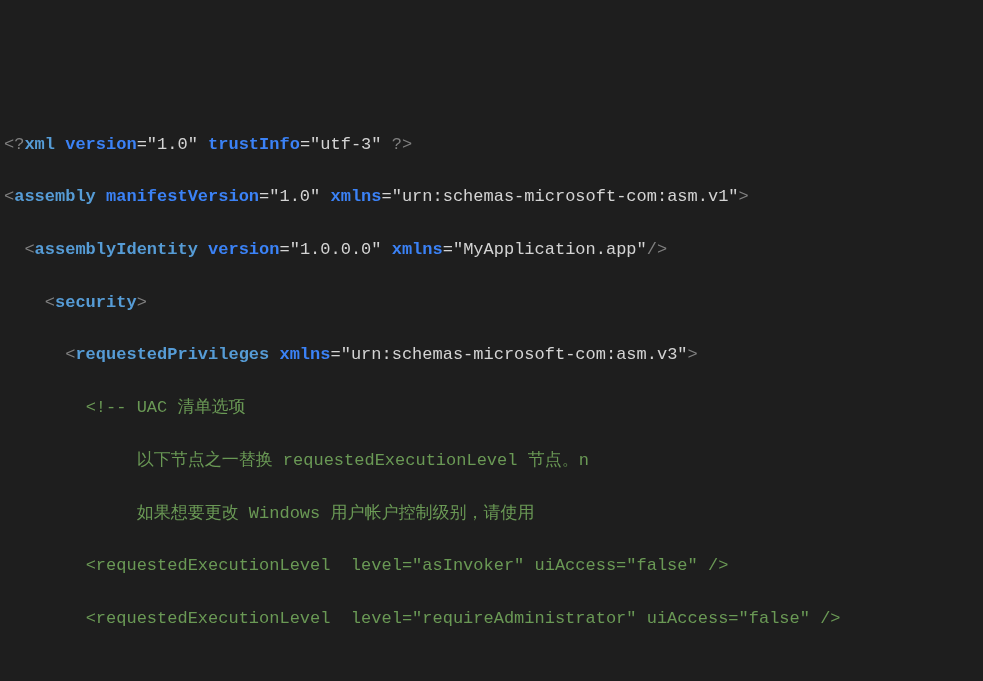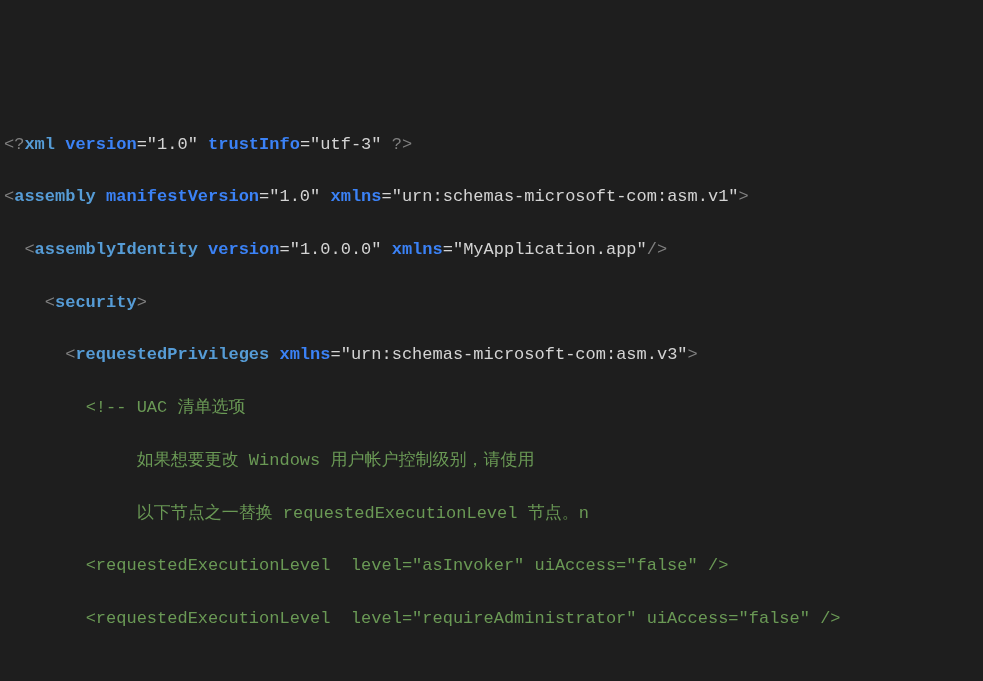--- a/index.html
+++ b/index.html
@@ -33,22 +33,22 @@
 
 
 
 <div class="code-container">
 <span class="line"><span class="xmldecl">&lt;?</span><span class="tag">xml</span> <span class="attr">version</span><span class="punct">=</span><span class="str">"<span>1.0</span>"</span> <span class="attr">trustInfo</span><span class="punct">=</span><span class="str">"<span>utf-3</span>"</span> <span class="xmldecl">?&gt;</span></span>
 <span class="line"><span class="bracket">&lt;</span><span class="tag">assembly</span> <span class="attr">manifestVersion</span><span class="punct">=</span><span class="str">"<span>1.0</span>"</span> <span class="attr">xmlns</span><span class="punct">=</span><span class="str">"<span>urn:schemas-microsoft-com:asm.v1</span>"</span><span class="bracket">&gt;</span></span>
 <span class="line">  <span class="bracket">&lt;</span><span class="tag">assemblyIdentity</span> <span class="attr">version</span><span class="punct">=</span><span class="str">"<span>1.0.0.0</span>"</span> <span class="attr">xmlns</span><span class="punct">=</span><span class="str">"<span>MyApplication.app</span>"</span><span class="bracket">/&gt;</span></span>
 <span class="line">    <span class="bracket">&lt;</span><span class="tag">security</span><span class="bracket">&gt;</span></span>
 <span class="line">      <span class="bracket">&lt;</span><span class="tag">requestedPrivileges</span> <span class="attr">xmlns</span><span class="punct">=</span><span class="str">"<span>urn:schemas-microsoft-com:asm.v3</span>"</span><span class="bracket">&gt;</span></span>
 <span class="line">        <span class="comment"><span>&lt;!--</span><span> UAC 清单选项</span></span></span>
+<span class="line">             <span class="comment">以下节点之一替换 requestedExecutionLevel 节点。n</span></span>
 <span class="line">             <span class="comment">如果想要更改 Windows 用户帐户控制级别，请使用</span></span>
-<span class="line">             <span class="comment">以下节点之一替换 requestedExecutionLevel 节点。n</span></span>
 <span class="line">        <span class="comment">&lt;requestedExecutionLevel  level="asInvoker" uiAccess="false" /&gt;</span></span>
 <span class="line">        <span class="comment">&lt;requestedExecutionLevel  level="requireAdministrator" uiAccess="false" /&gt;</span></span>
 
 
 
 
 
 
 
 

